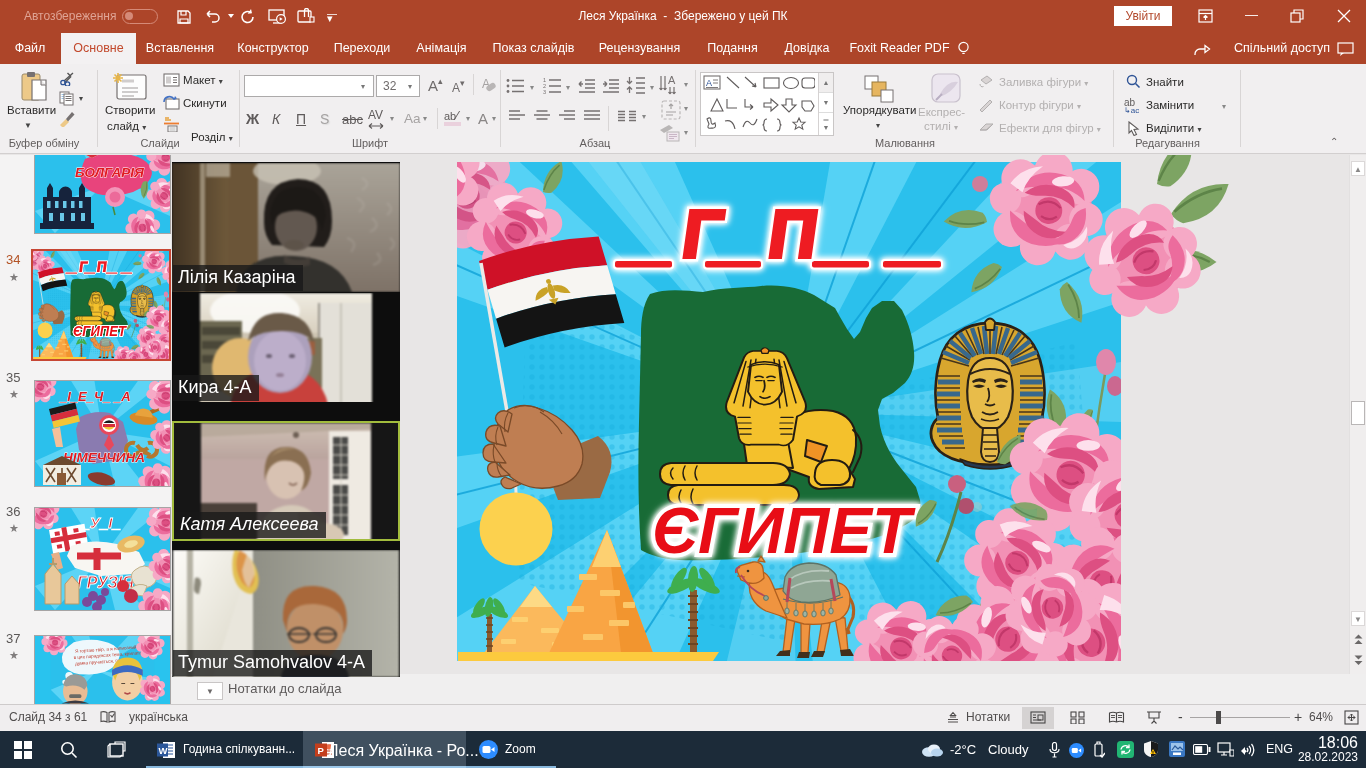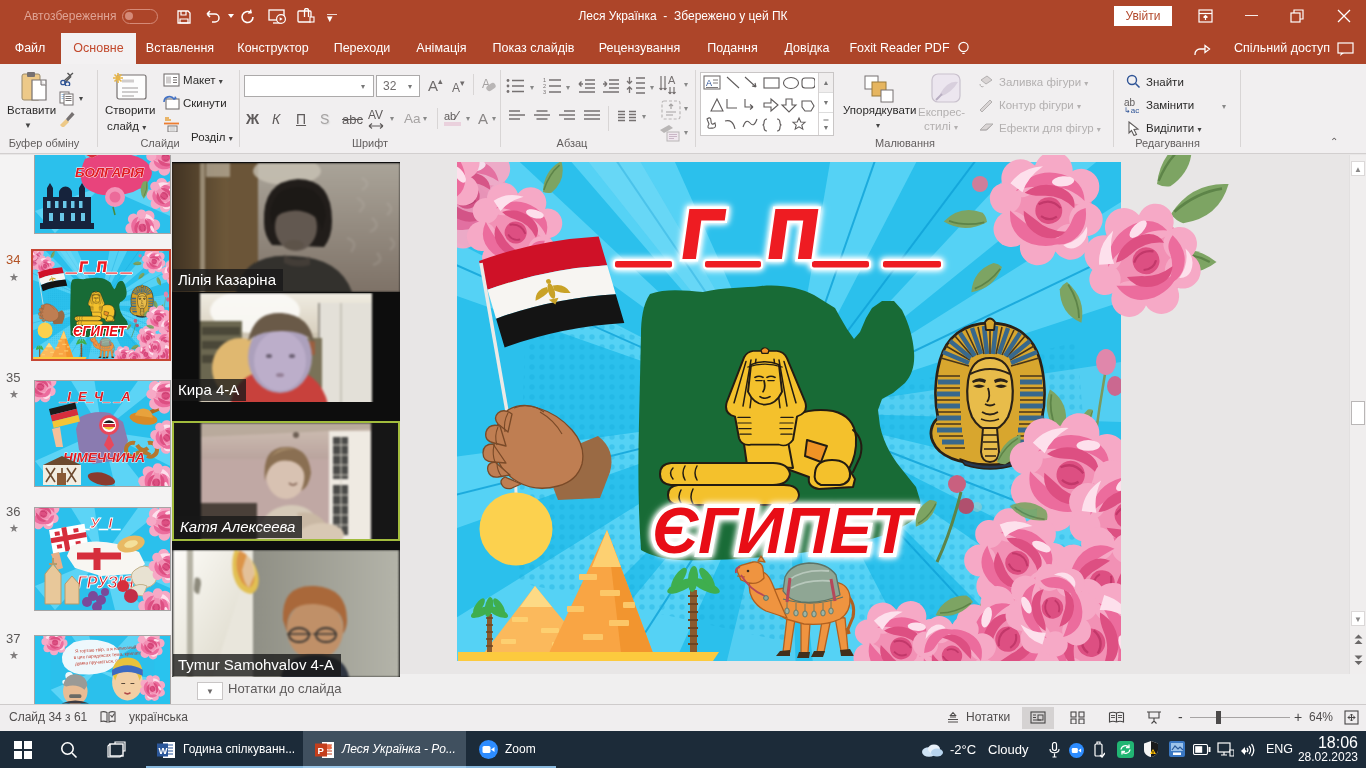--- a/index.html
+++ b/index.html
@@ -19,21 +19,21 @@
 #thumbpane { position:absolute; left:0; top:155px; width:171px; height:608px; background:#f4f3f3; overflow:hidden; }
 #notes { position:absolute; left:171px; top:674px; width:1195px; height:30px; background:#f0efef; }
 #statusbar { position:absolute; left:0; top:704px; width:1366px; height:27px; background:#f0eeef; border-top:1px solid #cecbcb; font-size:12px; color:#504d4d; }
 #taskbar { position:absolute; left:0; top:731px; width:1366px; height:37px; background:#1c2b39; }
 
 #vscroll { position:absolute; left:1349px; top:155px; width:17px; height:519px; background:#f0eeee; border-left:1px solid #e2e0e0; }
 .sbtn { position:absolute; left:1px; width:14px; background:#f0eeee; color:#8a8888; font-size:8px; text-align:center; }
 
 #zoomov { position:absolute; left:172px; top:162px; width:228px; height:515px; background:#0d0d0d; }
 .vtile { position:absolute; left:0; width:228px; overflow:hidden; background:#141414; }
-.vname { position:absolute; left:1px; bottom:1px; background:rgba(24,24,24,.78); color:#fff; font-size:15px; padding:2px 7px 3px 5px; white-space:nowrap; }
+.vname { position:absolute; left:1px; bottom:1px; background:rgba(24,24,24,.78); color:#fff; font-size:18px; padding:2px 7px 3px 5px; white-space:nowrap; }
 
 .thumb { position:absolute; left:34px; width:137px; background:#29c3ee; overflow:hidden; border:1px solid #a6a4a4; }
 .tnum { position:absolute; left:6px; font-size:13px; color:#5b5857; }
 .tstar { position:absolute; left:9px; color:#807d7d; font-size:11px; }
 </style>
 </head>
 <body>
 <div id="app">
 
 <div id="titlebar">
@@ -209,21 +209,21 @@
   <div class="abs" style="left:404px;top:47px;font-size:13.5px;color:#a5a2a2;">Aa</div>
   <div class="abs" style="left:423px;top:50px;font-size:8px;color:#888;">▾</div>
   <div class="gsep" style="left:437px;top:44px;bottom:24px;"></div>
   <div class="abs" style="left:444px;top:44px;font-size:11px;color:#5f5b5b;">ab<span style="font-size:13px;">∕</span></div>
   <div class="abs" style="left:444px;top:58px;width:17px;height:4px;background:#ead1dd;"></div>
   <div class="abs" style="left:466px;top:50px;font-size:8px;color:#888;">▾</div>
   <div class="abs" style="left:478px;top:46px;font-size:15px;color:#8a8686;">A</div>
   <div class="abs" style="left:492px;top:50px;font-size:8px;color:#888;">▾</div>
   <div class="abs" style="left:487px;top:138px;width:9px;height:9px;border:1px solid #908d8d;border-top:none;border-left:none;"></div>
   
-  <div class="glabel" style="left:532px;width:80px;margin-top:44px;">Абзац</div>
+  <div class="glabel" style="left:555px;width:80px;margin-top:44px;">Абзац</div>
   <g></g>
   <svg class="abs" style="left:506px;top:14px" width="20" height="16" viewBox="0 0 20 16">
         <circle cx="2" cy="2.5" r="1.4" fill="#767171"></circle>
         <circle cx="2" cy="8" r="1.4" fill="#767171"></circle>
         <circle cx="2" cy="13.5" r="1.4" fill="#767171"></circle>
         <path d="M6 2.5h12M6 8h12M6 13.5h12" stroke="#767171" stroke-width="1.4"></path>
       </svg>
   <div class="abs" style="left:530px;top:19px;font-size:8px;color:#888;">▾</div>
   <svg class="abs" style="left:543px;top:13px" width="20" height="17" viewBox="0 0 20 17">
         <text x="0" y="5" font-size="5.5" fill="#767171" font-family="Liberation Sans">1</text>
@@ -963,21 +963,21 @@
   <div class="abs" style="left:183px;top:11px;color:#fff;font-size:12px;">Година спілкуванн...</div>
 
   <div class="abs" style="left:303px;top:0;width:163px;height:37px;background:#40505f;border-bottom:2px solid #9cc7e8;"></div>
   <svg class="abs" style="left:315px;top:10px" width="20" height="18" viewBox="0 0 20 18">
         <rect x="7" y="1" width="12" height="16" fill="#fff"></rect>
         <path d="M9 4h8M9 7h8M9 10h8M9 13h8" stroke="#c43e1c" stroke-width="1.2"></path>
         <circle cx="14" cy="6" r="2.6" fill="#ed6c47"></circle>
         <rect x="0" y="2.5" width="12" height="13" fill="#c43e1c"></rect>
         <text x="2.5" y="12.5" font-size="9.5" font-weight="bold" fill="#fff" font-family="Liberation Sans">P</text>
       </svg>
-  <div class="abs" style="left:342px;top:11px;color:#fff;font-size:12px;font-style:italic;">Леся Українка - Ро...</div>
+  <div class="abs" style="left:328px;top:11px;color:#fff;font-size:16px;">Леся Українка - Ро...</div>
 
   <div class="abs" style="left:466px;top:0;width:90px;height:37px;border-bottom:2px solid #88b8dd;"></div>
   <svg class="abs" style="left:479px;top:9px" width="19" height="19" viewBox="0 0 19 19">
         <circle cx="9.5" cy="9.5" r="9.5" fill="#2d8cff"></circle>
         <rect x="3.5" y="6" width="8" height="7" rx="1.6" fill="#fff"></rect>
         <path d="M12 9.5l3.5-2.5v5z" fill="#fff"></path>
       </svg>
   <div class="abs" style="left:505px;top:11px;color:#fff;font-size:12px;">Zoom</div>
 
   <svg class="abs" style="left:920px;top:11px" width="24" height="15" viewBox="0 0 24 15">

